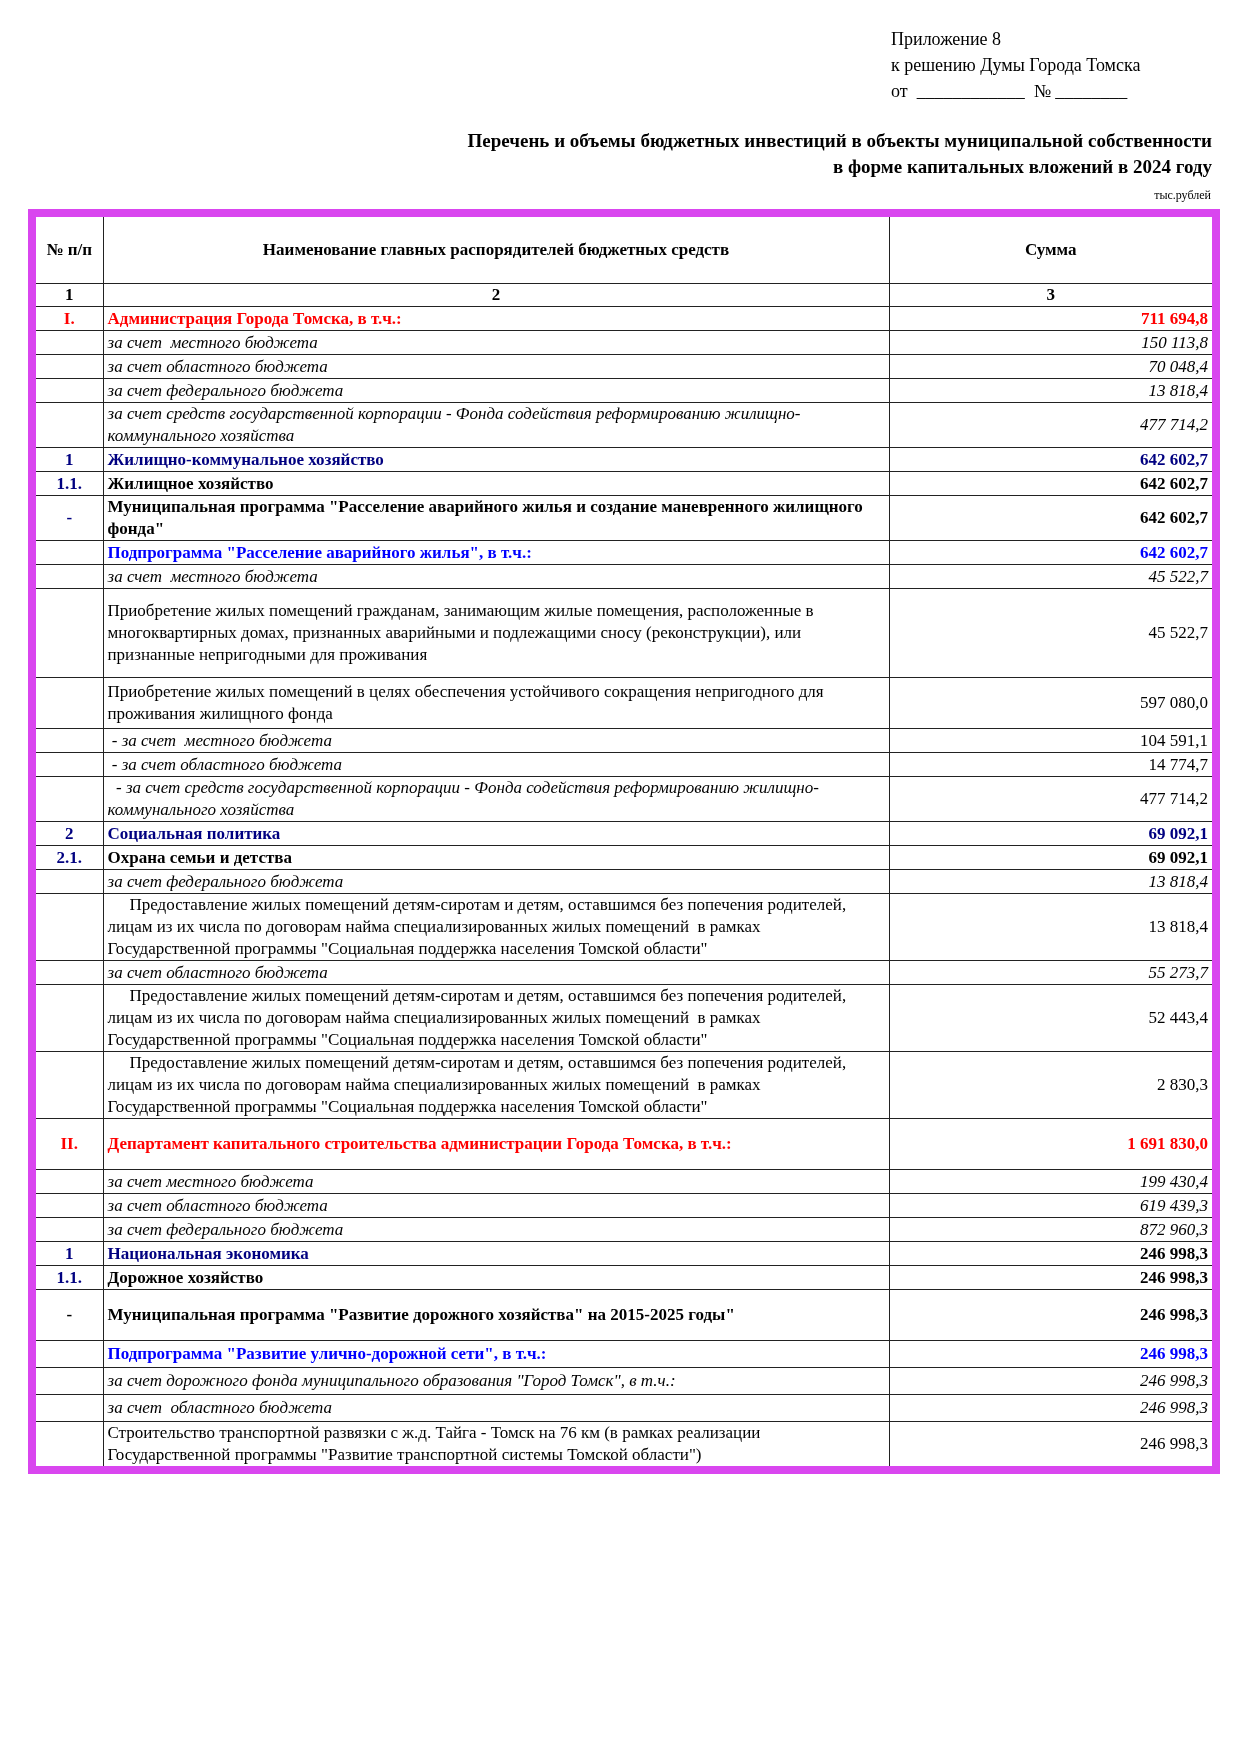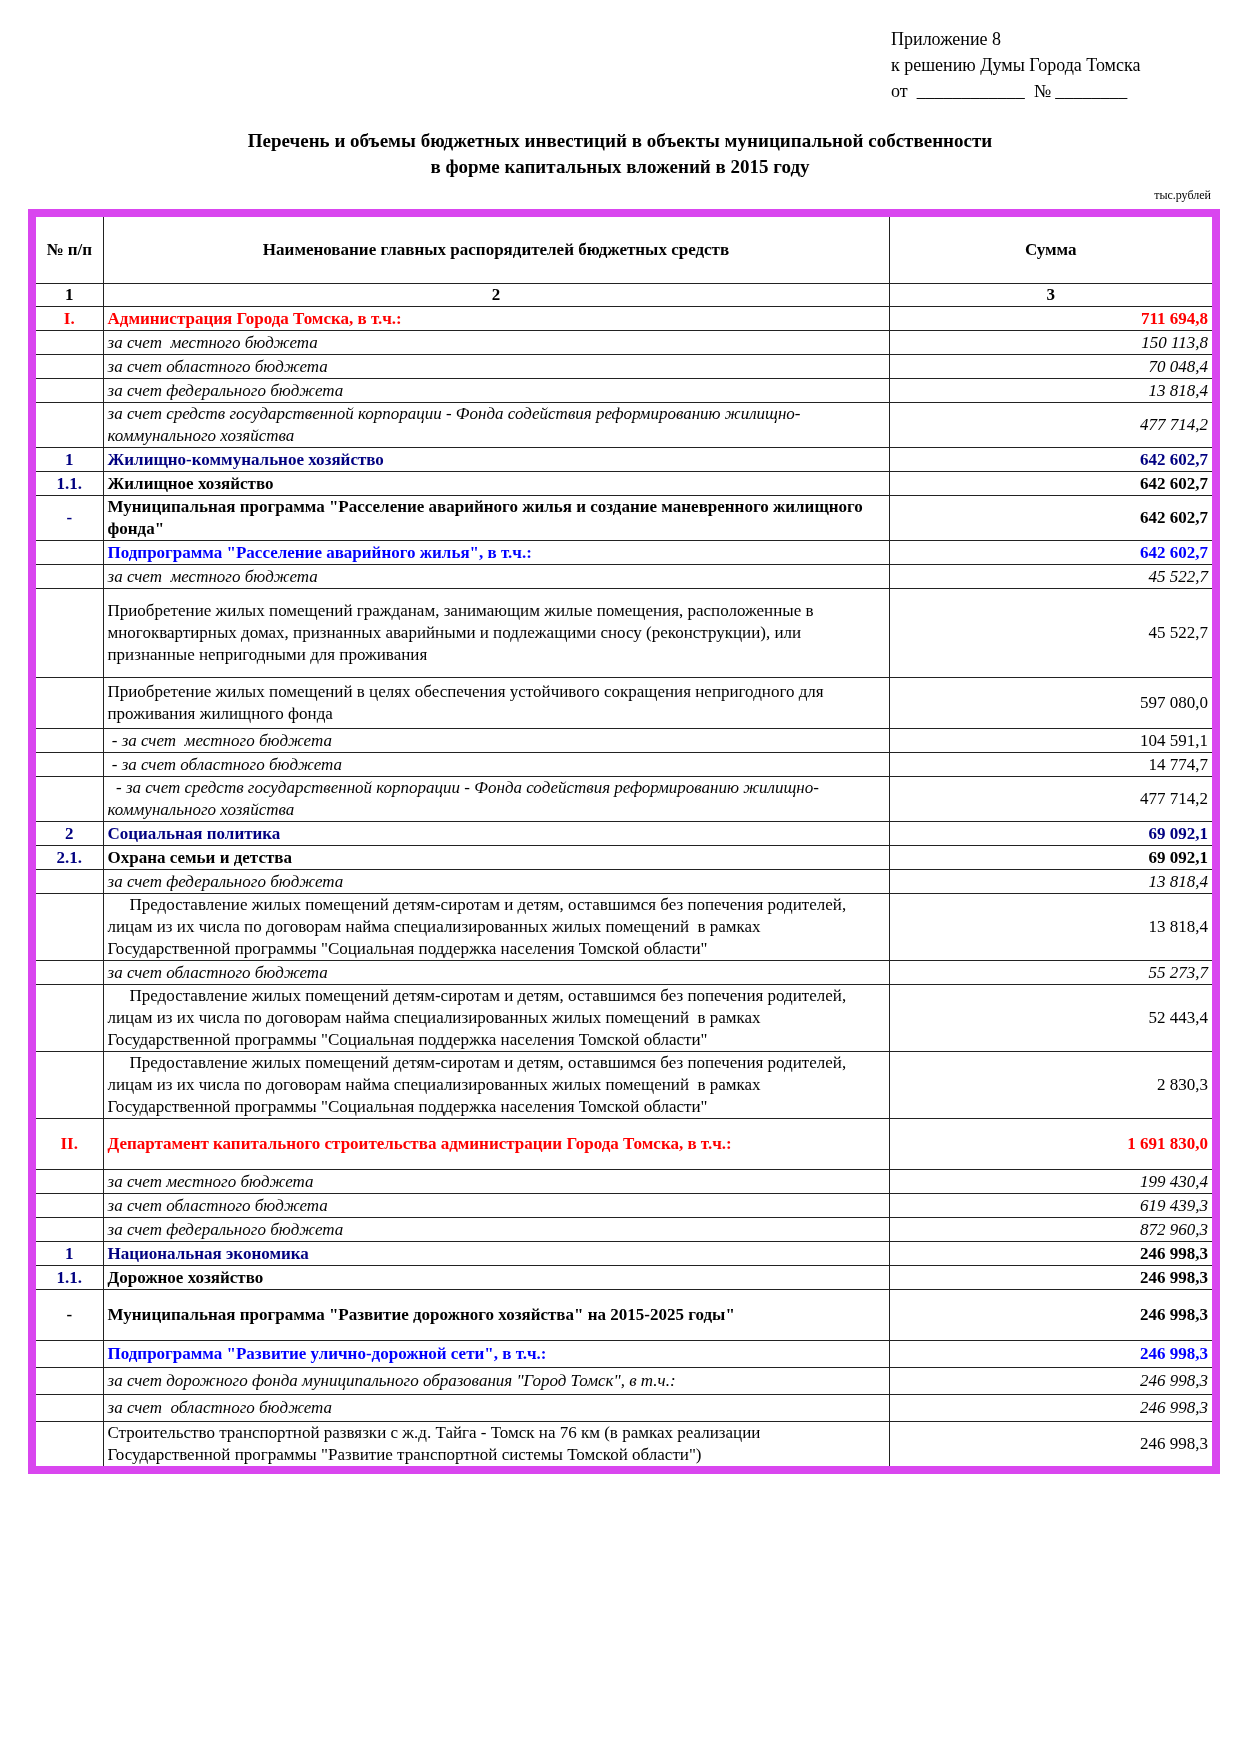--- a/index.html
+++ b/index.html
@@ -7,21 +7,21 @@
     width: 1240px; height: 1754px; position: relative; overflow: hidden;
     font-family: "Liberation Serif", "DejaVu Serif", serif; color: #000;
   }
   .appendix {
     position: absolute; left: 891px; top: 26px; width: 330px;
     font-size: 18px; line-height: 26px;
   }
   .appendix div { white-space: pre; }
   .title {
     position: absolute; left: 28px; top: 128px; width: 1184px;
-    text-align: center; font-weight: bold; font-size: 19px; line-height: 26px;
+    text-align: right; font-weight: bold; font-size: 19px; line-height: 26px;
   }
   .units {
     position: absolute; right: 29px; top: 188px; font-size: 12px;
   }
   table.budget {
     position: absolute; left: 28px; top: 209px; width: 1184px;
     border-collapse: collapse; table-layout: fixed;
     border: 8px solid #d946ef;
   }
   table.budget td {
@@ -46,21 +46,21 @@
 <body>
 
 <div class="appendix">
   <div>Приложение 8</div>
   <div>к решению Думы Города Томска</div>
   <div>от  ____________  № ________</div>
 </div>
 
 <div class="title">
   <div>Перечень и объемы бюджетных инвестиций в объекты муниципальной собственности</div>
-  <div>в форме капитальных вложений в 2015 году</div>
+  <div>в форме капитальных вложений в 2024 году</div>
 </div>
 
 <div class="units">тыс.рублей</div>
 
 <table class="budget">
   <colgroup>
       <col class="c1">
       <col class="c2">
       <col class="c3">
     </colgroup>

